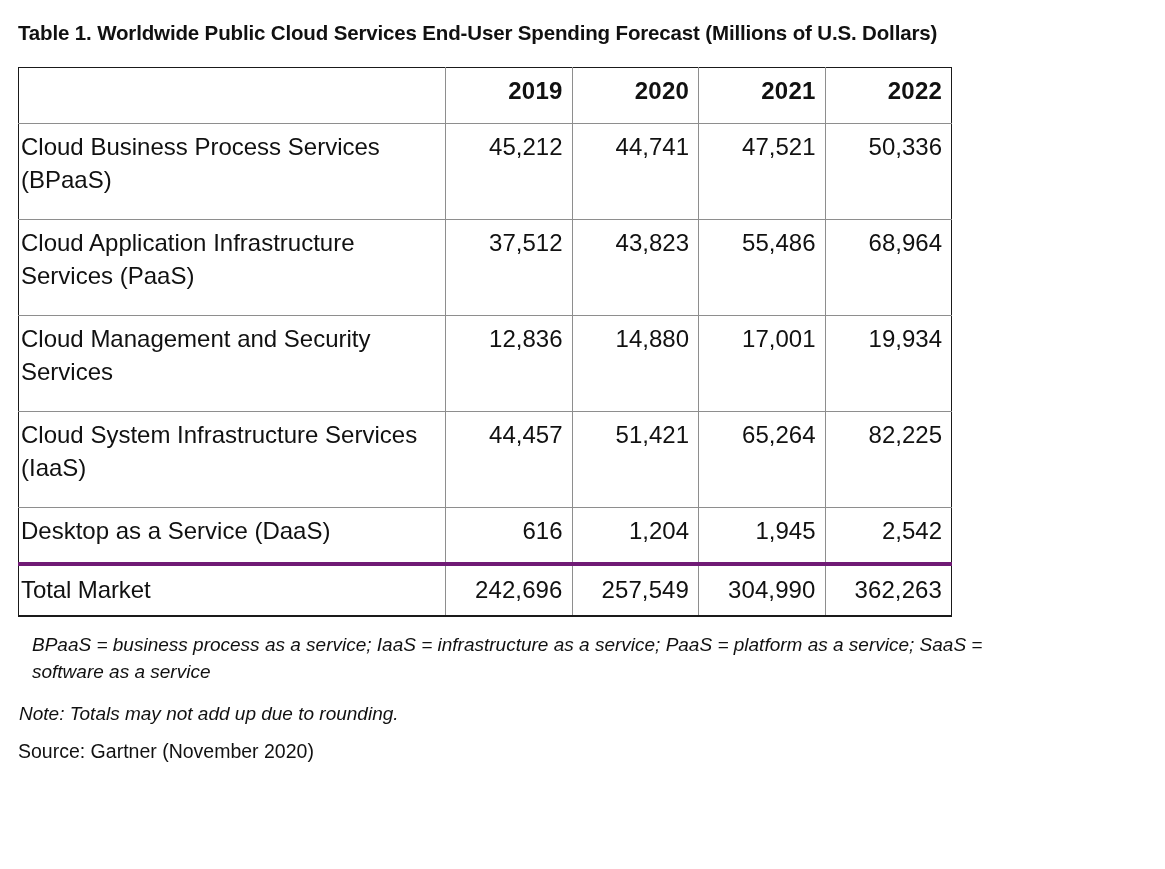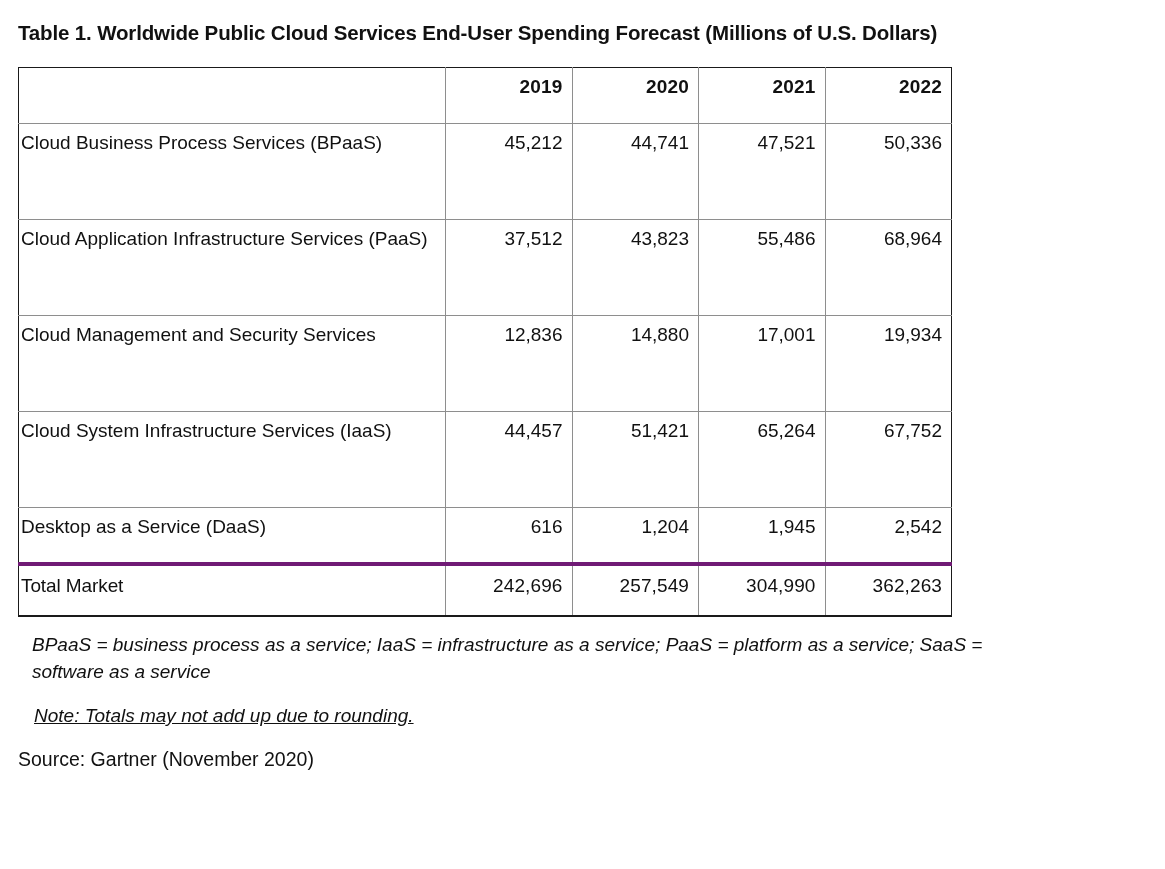--- a/index.html
+++ b/index.html
@@ -45,21 +45,21 @@
   }
   .data-table col.c-label { width: 427px; }
   .data-table col.c-year  { width: 126.5px; }
 
   .data-table th,
   .data-table td {
     border-right: 1px solid #8e8e8e;
     border-bottom: 1px solid #8e8e8e;
     vertical-align: top;
     padding: 6px 9px 6px 3px;
-    font-size: 19px;
+    font-size: 24px;
     line-height: 1.38;
     color: #111111;
     box-sizing: border-box;
   }
   .data-table th:last-child,
   .data-table td:last-child { border-right: none; }
 
   
   thead th {
     font-weight: bold;
@@ -100,21 +100,21 @@
     margin-top: 7px;
     width: 980px;
   }
   .fn-line {
     font-style: italic;
     font-size: 19px;
     line-height: 1.46;
     color: #111111;
   }
   .fn-abbrev { margin: 14px; }
-  .fn-note { margin: 16px; text-decoration: underline; }
+  .fn-note { margin: 1px; }
   .source-line {
     margin-top: 10px;
     font-size: 19.5px;
     line-height: 1.4;
     color: #111111;
   }
 </style>
 </head>
 <body>
 
@@ -166,21 +166,21 @@
         <td class="num">14,880</td>
         <td class="num">17,001</td>
         <td class="num">19,934</td>
       </tr>
 
       <tr class="r-tall">
         <td class="row-label">Cloud System Infrastructure Services (IaaS)</td>
         <td class="num">44,457</td>
         <td class="num">51,421</td>
         <td class="num">65,264</td>
-        <td class="num">67,752</td>
+        <td class="num">82,225</td>
       </tr>
 
       <tr class="r-daas">
         <td class="row-label">Desktop as a Service (DaaS)</td>
         <td class="num">616</td>
         <td class="num">1,204</td>
         <td class="num">1,945</td>
         <td class="num">2,542</td>
       </tr>
 

